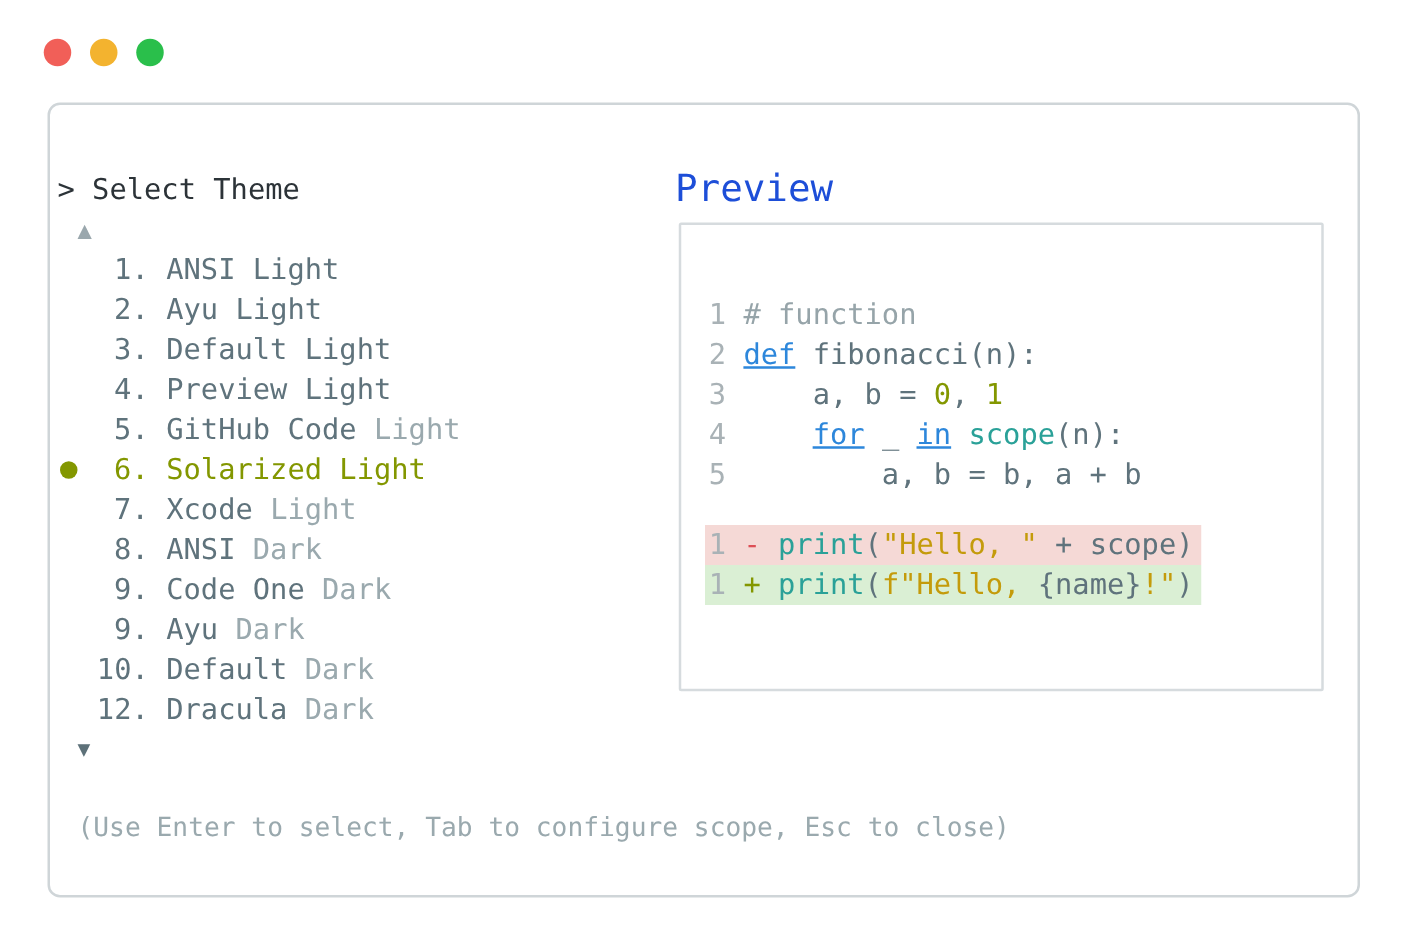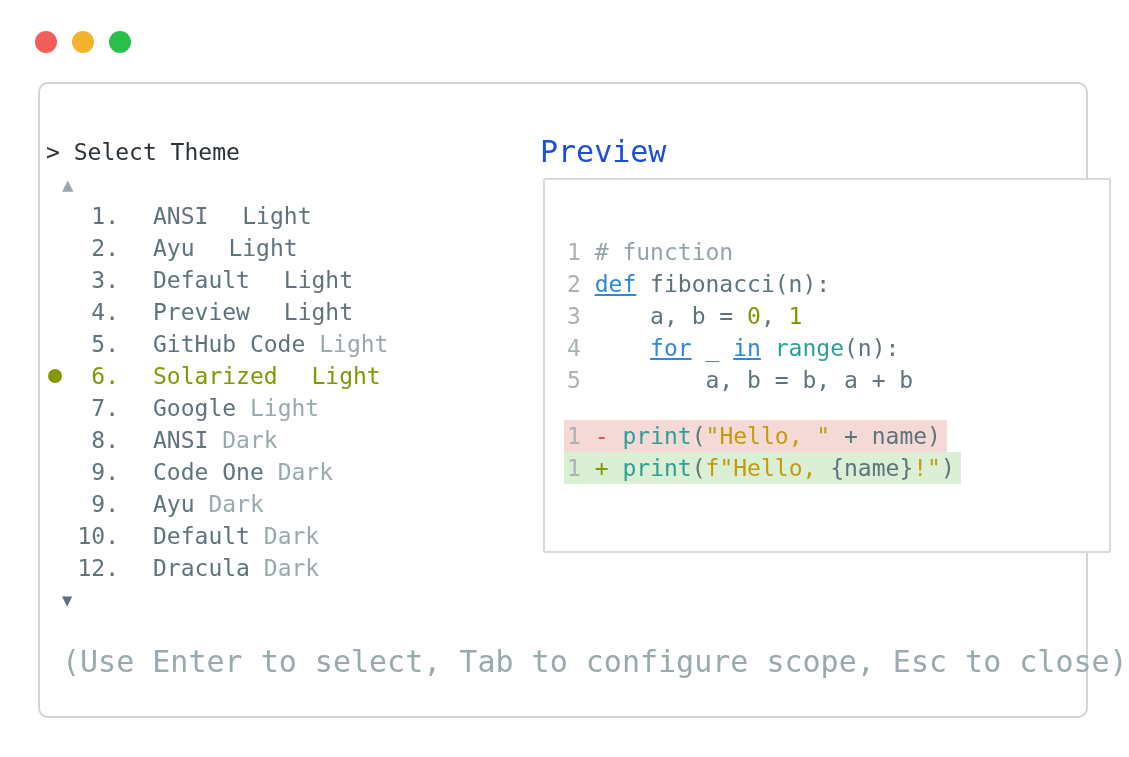--- a/index.html
+++ b/index.html
@@ -60,40 +60,40 @@
     cursor: pointer;
   }
   .bullet-slot { display: inline-flex; align-items: center; width: 31px; }
   .bullet-dot {
     width: 14px; height: 14px; border-radius: 50%;
     background: var(--olive);
     margin-left: 2px;
   }
   .t-num { display: inline-block; width: 42px; text-align: right; color: var(--slate); }
   .t-label { white-space: pre; margin-left: 14px; }
-  .t-name { color: var(--slate); margin-left: 20px; }
+  .t-name { color: var(--slate); }
   .t-suffix-dim { color: var(--dim); }
   .theme-row.selected .t-num,
   .theme-row.selected .t-name,
   .theme-row.selected .t-suffix-dim { color: var(--olive); }
   .footer {
     margin-left: 16px; margin-top: 30px;
-    font-size: 30px; line-height: 32px;
+    font-size: 21px; line-height: 32px;
     color: var(--dim);
     white-space: pre;
   }
   
   .preview-col { position: absolute; left: 500px; top: 52px; }
   .preview-label {
     font-size: 30px; line-height: 32px;
     color: #1d4ed8;
   }
   .preview-box {
     margin-top: 10px; margin-left: 3px;
-    width: 568px; height: 375px;
+    width: 516px; height: 375px;
     border: 2px solid var(--box-border);
     border-radius: 2px;
     background: #ffffff;
     padding: 56px 13px 0 22px;
     overflow: hidden;
   }
   .code-line {
     font-size: 23px; line-height: 32px;
     white-space: pre;
   }
@@ -154,21 +154,21 @@
         <div class="theme-row selected">
           <span class="bullet-slot">
             <span class="bullet-dot"></span>
           </span>
           <span class="t-num">6.</span>
           <span class="t-label"><span class="t-name">Solarized</span> <span class="t-name">Light</span></span>
         </div>
         <div class="theme-row">
           <span class="bullet-slot"></span>
           <span class="t-num">7.</span>
-          <span class="t-label"><span class="t-name">Google</span> <span class="t-suffix-dim">Light</span></span>
+          <span class="t-label"><span class="t-name">Xcode</span> <span class="t-suffix-dim">Light</span></span>
         </div>
         <div class="theme-row">
           <span class="bullet-slot"></span>
           <span class="t-num">8.</span>
           <span class="t-label"><span class="t-name">ANSI</span> <span class="t-suffix-dim">Dark</span></span>
         </div>
         <div class="theme-row">
           <span class="bullet-slot"></span>
           <span class="t-num">9.</span>
           <span class="t-label"><span class="t-name">Code One</span> <span class="t-suffix-dim">Dark</span></span>
@@ -193,23 +193,23 @@
     <div class="footer">(Use Enter to select, Tab to configure scope, Esc to close)</div>
   </div>
 
   <div class="preview-col">
     <div class="preview-label">Preview</div>
     <div class="preview-box">
       <div id="code-lines">
           <div class="code-line"><span class="tok-lineno">1</span><span class="tok-plain"> </span><span class="tok-comment"># function</span></div>
           <div class="code-line"><span class="tok-lineno">2</span><span class="tok-plain"> </span><span class="tok-kw">def</span><span class="tok-plain"> fibonacci(n):</span></div>
           <div class="code-line"><span class="tok-lineno">3</span><span class="tok-plain"> </span><span class="tok-plain">    a, b = </span><span class="tok-num">0</span><span class="tok-plain">, </span><span class="tok-num">1</span></div>
-          <div class="code-line"><span class="tok-lineno">4</span><span class="tok-plain"> </span><span class="tok-plain">    </span><span class="tok-kw">for</span><span class="tok-plain"> _ </span><span class="tok-kw">in</span><span class="tok-plain"> </span><span class="tok-fn">range</span><span class="tok-plain">(n):</span></div>
+          <div class="code-line"><span class="tok-lineno">4</span><span class="tok-plain"> </span><span class="tok-plain">    </span><span class="tok-kw">for</span><span class="tok-plain"> _ </span><span class="tok-kw">in</span><span class="tok-plain"> </span><span class="tok-fn">scope</span><span class="tok-plain">(n):</span></div>
           <div class="code-line"><span class="tok-lineno">5</span><span class="tok-plain"> </span><span class="tok-plain">        a, b = b, a + b</span></div>
         </div>
       <div class="diff-block" id="diff-lines">
-          <div class="code-line"><span class="diff-bg removed"><span class="tok-lineno">1</span><span class="tok-plain"> </span><span class="tok-red">-</span><span class="tok-plain"> </span><span class="tok-fn">print</span><span class="tok-plain">(</span><span class="tok-str">"Hello, "</span><span class="tok-plain"> + name)</span></span></div>
+          <div class="code-line"><span class="diff-bg removed"><span class="tok-lineno">1</span><span class="tok-plain"> </span><span class="tok-red">-</span><span class="tok-plain"> </span><span class="tok-fn">print</span><span class="tok-plain">(</span><span class="tok-str">"Hello, "</span><span class="tok-plain"> + scope)</span></span></div>
           <div class="code-line"><span class="diff-bg added"><span class="tok-lineno">1</span><span class="tok-plain"> </span><span class="tok-green">+</span><span class="tok-plain"> </span><span class="tok-fn">print</span><span class="tok-plain">(</span><span class="tok-str">f"Hello, </span><span class="tok-plain">{name}</span><span class="tok-str">!"</span><span class="tok-plain">)</span></span></div>
         </div>
     </div>
   </div>
 
 </div>
 
 </body></html>

